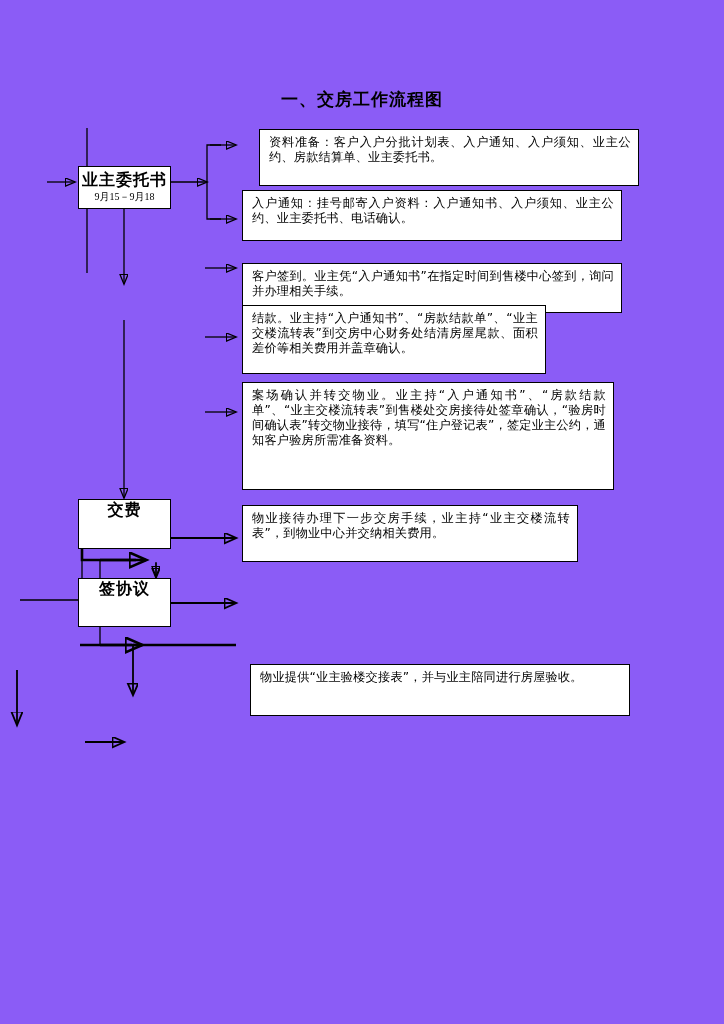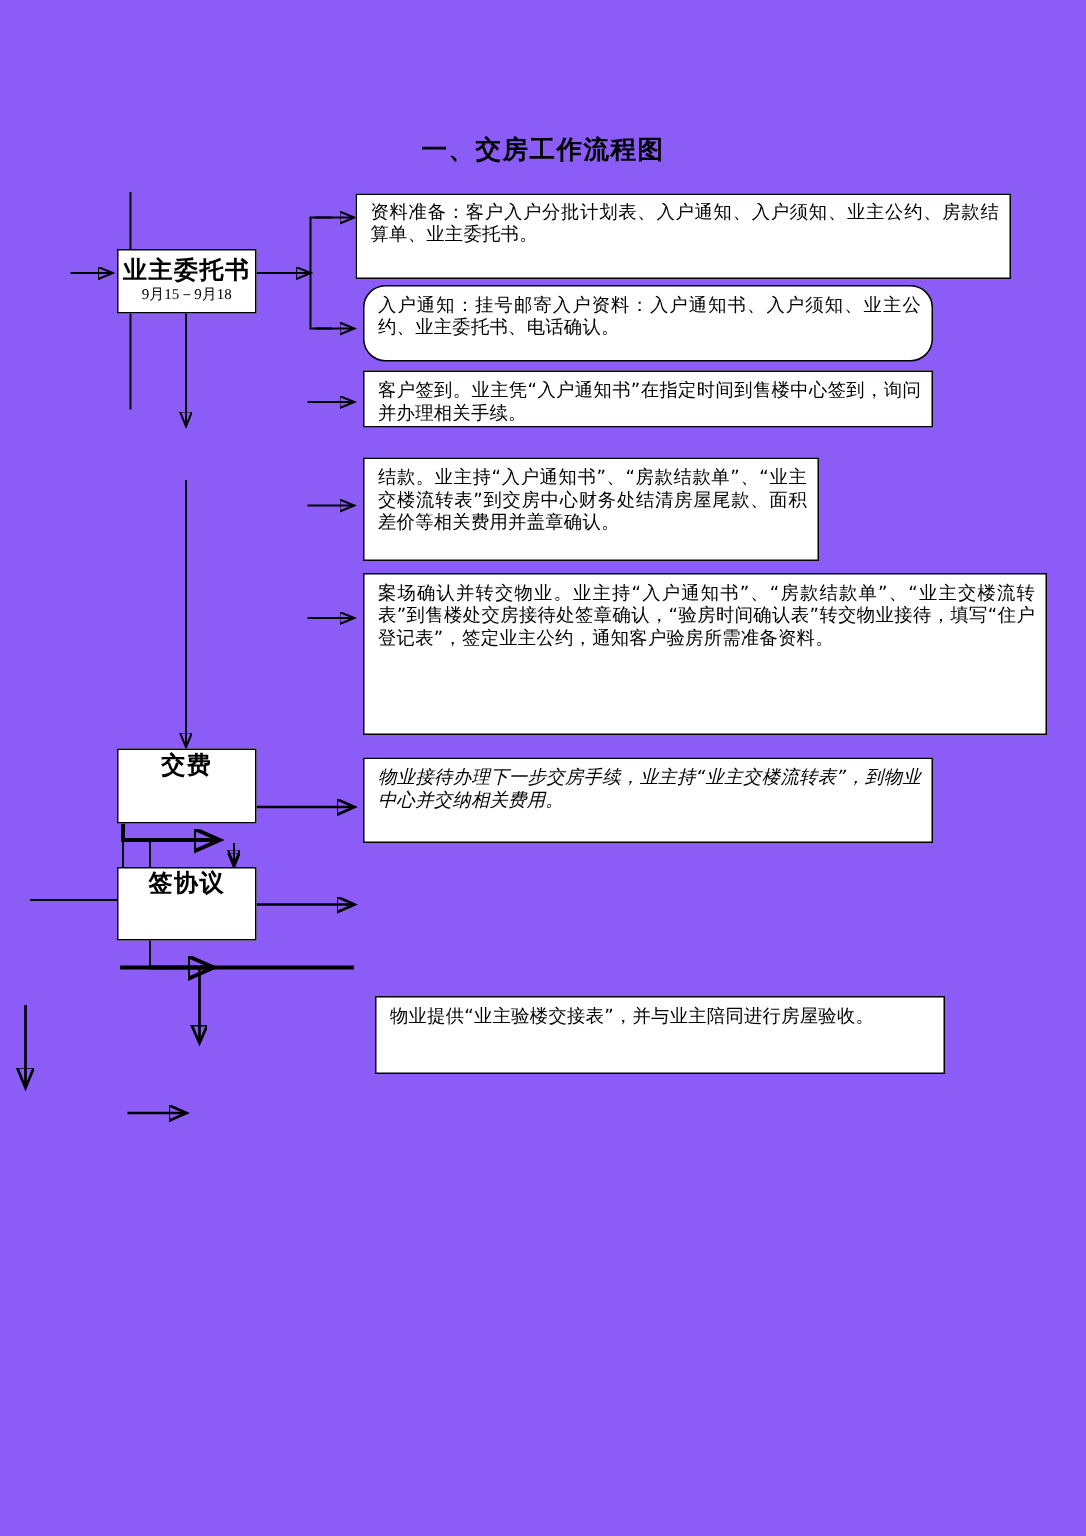--- a/index.html
+++ b/index.html
@@ -154,41 +154,41 @@
   </div>
 
   <div class="stage-box" style="left:78px; top:499px; width:93px; height:50px; display:flex; align-items:flex-start; justify-content:center;">
     <span class="stage-title">交费</span>
   </div>
 
   <div class="stage-box" style="left:78px; top:578px; width:93px; height:49px; display:flex; align-items:flex-start; justify-content:center;">
     <span class="stage-title">签协议</span>
   </div>
 
-  <div class="detail-box" style="left:237px; top:129px; width:437px; height:57px;font-family:Liberation Mono, monospace;">
+  <div class="detail-box" style="left:259px; top:129px; width:380px; height:57px;">
     <span>资料准备：客户入户分批计划表、入户通知、入户须知、业主公约、房款结算单、业主委托书。</span>
   </div>
 
-  <div class="detail-box" style="left:242px; top:190px; width:380px; height:51px;border-radius:15px;">
+  <div class="detail-box" style="left:242px; top:190px; width:380px; height:51px;">
     <span>入户通知：挂号邮寄入户资料：入户通知书、入户须知、业主公约、业主委托书、电话确认。</span>
   </div>
 
-  <div class="detail-box" style="left:242px; top:247px; width:380px; height:38px;">
+  <div class="detail-box" style="left:242px; top:263px; width:380px; height:50px;">
     <span>客户签到。业主凭“入户通知书”在指定时间到售楼中心签到，询问并办理相关手续。</span>
   </div>
 
   <div class="detail-box" style="left:242px; top:305px; width:304px; height:69px;">
     <span>结款。业主持“入户通知书”、“房款结款单”、“业主交楼流转表”到交房中心财务处结清房屋尾款、面积差价等相关费用并盖章确认。</span>
   </div>
 
-  <div class="detail-box" style="left:242px; top:382px; width:456px; height:108px;">
+  <div class="detail-box" style="left:242px; top:382px; width:372px; height:108px;">
     <span>案场确认并转交物业。业主持“入户通知书”、“房款结款单”、“业主交楼流转表”到售楼处交房接待处签章确认，“验房时间确认表”转交物业接待，填写“住户登记表”，签定业主公约，通知客户验房所需准备资料。</span>
   </div>
 
-  <div class="detail-box" style="left:242px; top:505px; width:380px; height:57px;font-style:italic;">
+  <div class="detail-box" style="left:242px; top:505px; width:336px; height:57px;">
     <span>物业接待办理下一步交房手续，业主持“业主交楼流转表”，到物业中心并交纳相关费用。</span>
   </div>
 
 
   <div class="detail-box" style="left:250px; top:664px; width:380px; height:52px;">
     <span>物业提供“业主验楼交接表”，并与业主陪同进行房屋验收。</span>
   </div>
 
 </div>
 

